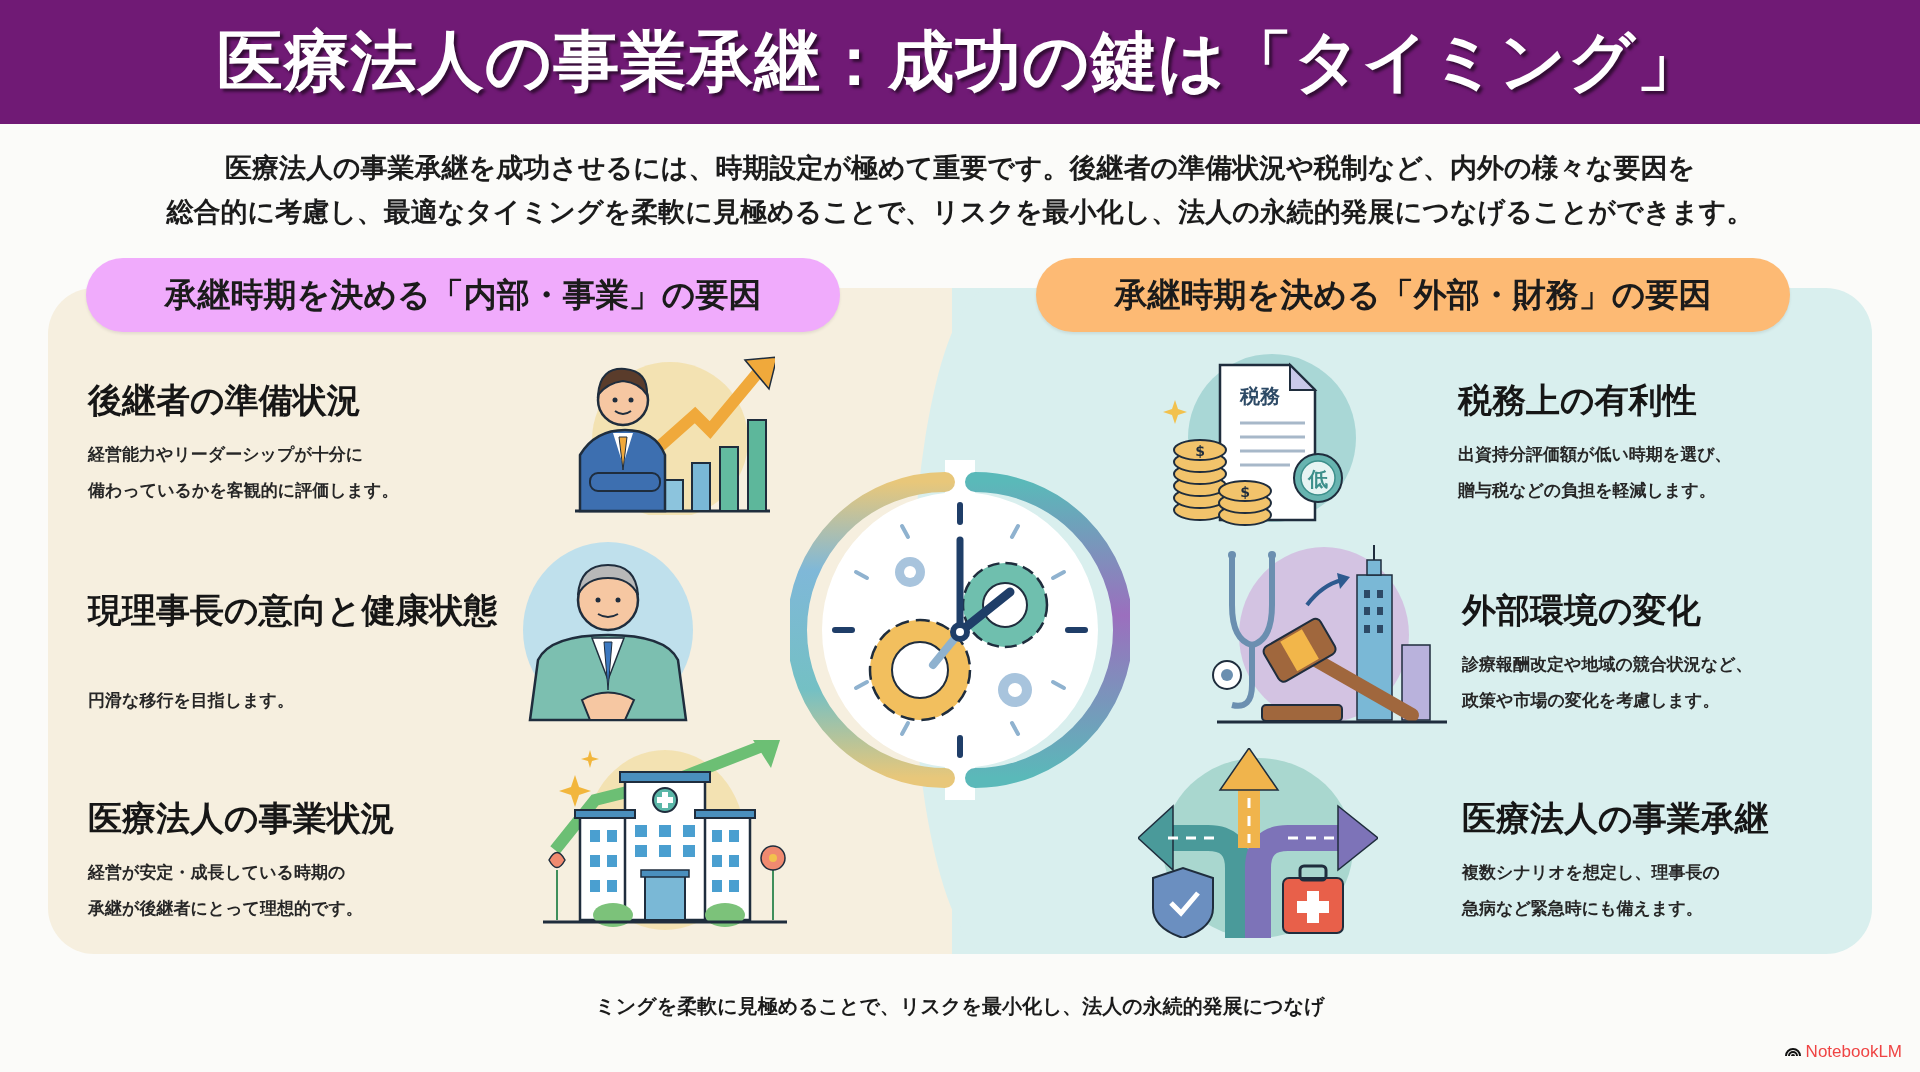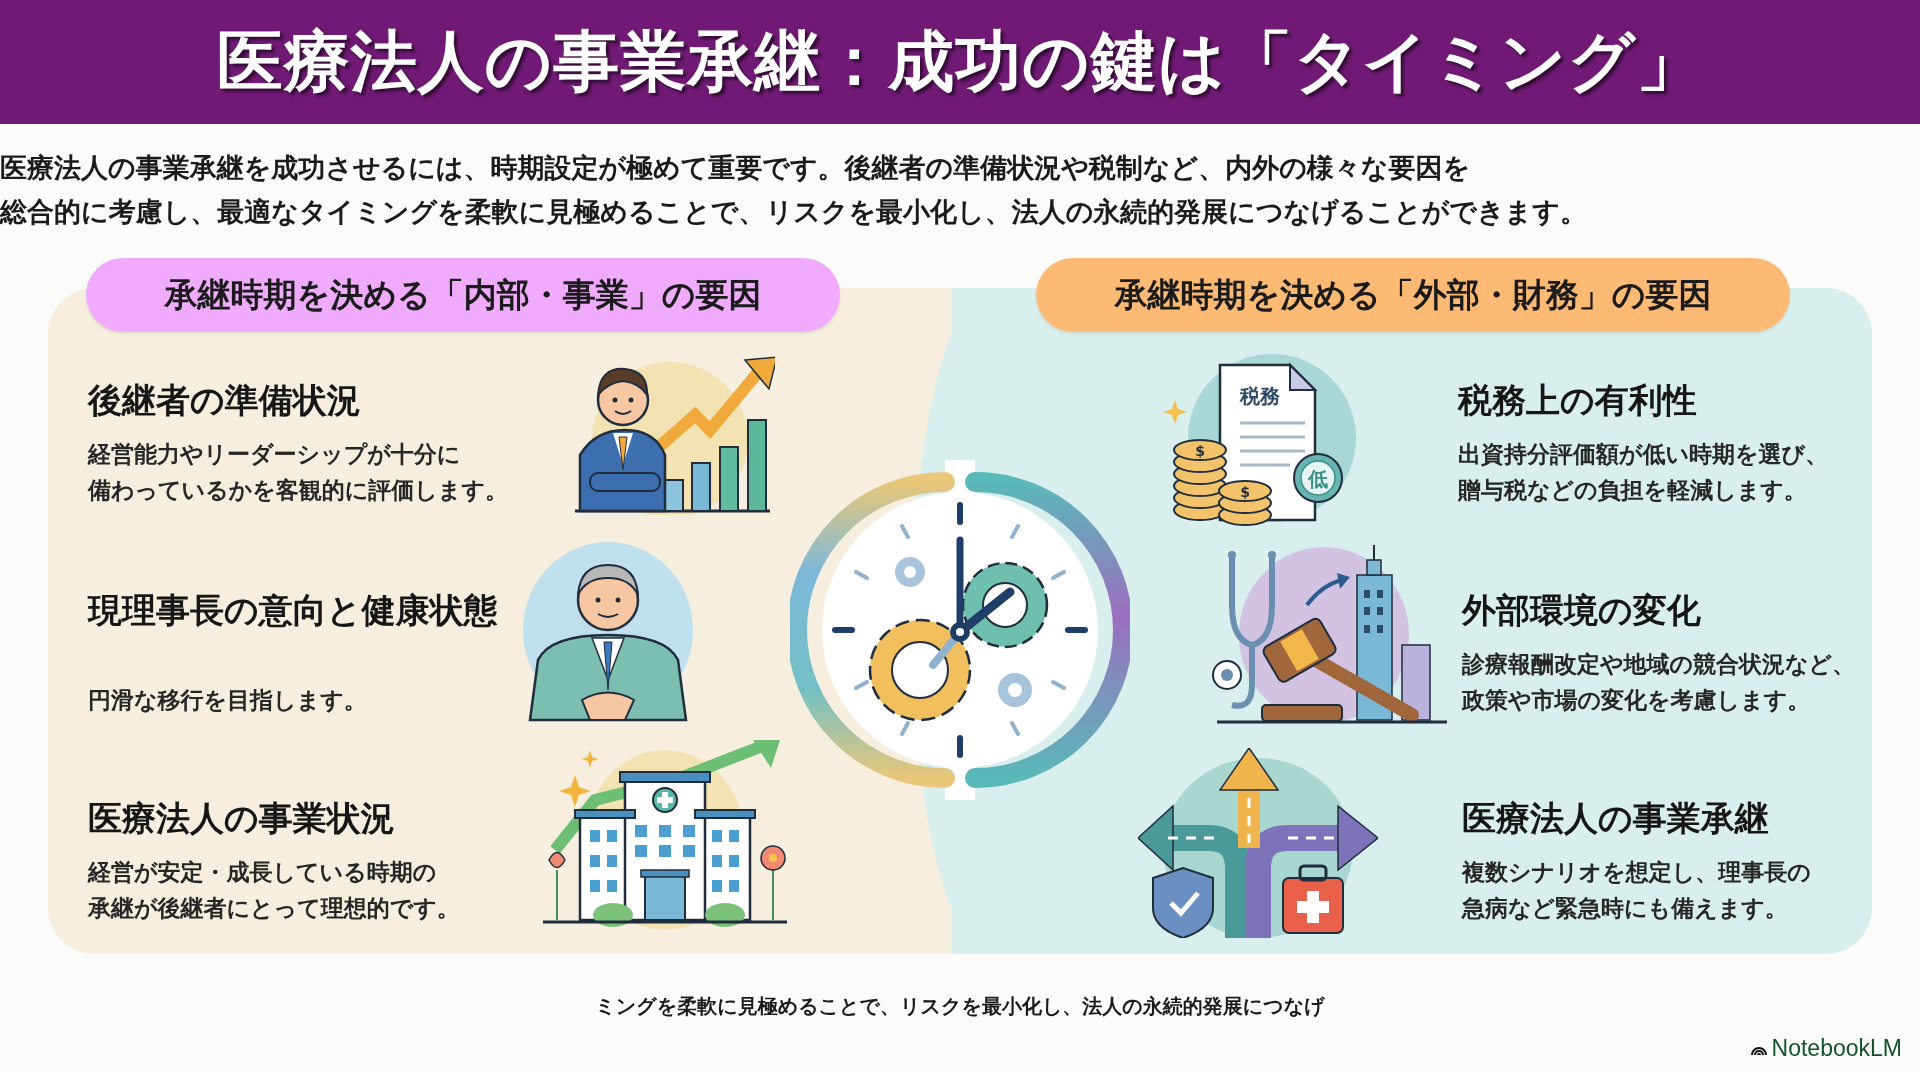--- a/index.html
+++ b/index.html
@@ -10,21 +10,21 @@
     position: absolute; left: 0; top: 0; width: 1920px; height: 124px;
     background: #701a75;
     display: flex; align-items: center; justify-content: center;
   }
   .header h1 {
     color: #ffffff; font-size: 66px; font-weight: bold; letter-spacing: 1px;
     text-shadow: 3px 3px 3px rgba(0,0,0,0.55);
   }
 
   .intro {
-    position: absolute; left: 0; top: 146px; width: 1920px; text-align: left;
+    position: absolute; left: 0; top: 146px; width: 1920px; text-align: center;
     font-size: 27px; font-weight: bold; line-height: 44px; color: #1b1b1b;
   }
 
   
   .panel { position: absolute; }
   .panel-left {
     left: 48px; top: 288px; width: 920px; height: 666px;
     background: #f6efdf; border-radius: 46px 0 0 46px;
   }
   .panel-left::after {
@@ -44,33 +44,33 @@
     position: absolute; height: 74px; border-radius: 37px;
     display: flex; align-items: center; justify-content: center;
     font-size: 33px; font-weight: bold; color: #1b1b1b;
     box-shadow: 0 2px 3px rgba(0,0,0,0.08);
   }
   .pill-left { left: 86px; top: 258px; width: 754px; background: #f0abfc; }
   .pill-right { left: 1036px; top: 258px; width: 754px; background: #fdba74; }
 
   .item { position: absolute; }
   .item h2 { font-size: 34px; font-weight: bold; color: #161616; margin-bottom: 12px; }
-  .item p { font-size: 23px; font-weight: bold; line-height: 36px; color: #262626; }
+  .item p { font-size: 17px; font-weight: bold; line-height: 36px; color: #262626; }
 
   .illus { position: absolute; }
 
   .clock { position: absolute; left: 790px; top: 460px; width: 340px; height: 340px; }
 
   .footer-text {
     position: absolute; left: 0; top: 993px; width: 1920px; text-align: center;
     font-size: 20px; font-weight: bold; color: #1b1b1b;
   }
   .brand {
     position: absolute; right: 18px; bottom: 10px; display: flex; align-items: center; gap: 4px;
-    font-size: 23px; color: #14532d; font-family: "Liberation Sans", sans-serif;
+    font-size: 17px; color: #ef4444; font-family: "Liberation Sans", sans-serif;
   }
 </style>
 </head>
 <body>
 
 <div class="header">
   <h1>医療法人の事業承継：成功の鍵は「タイミング」</h1>
 </div>
 
 <div class="intro">

